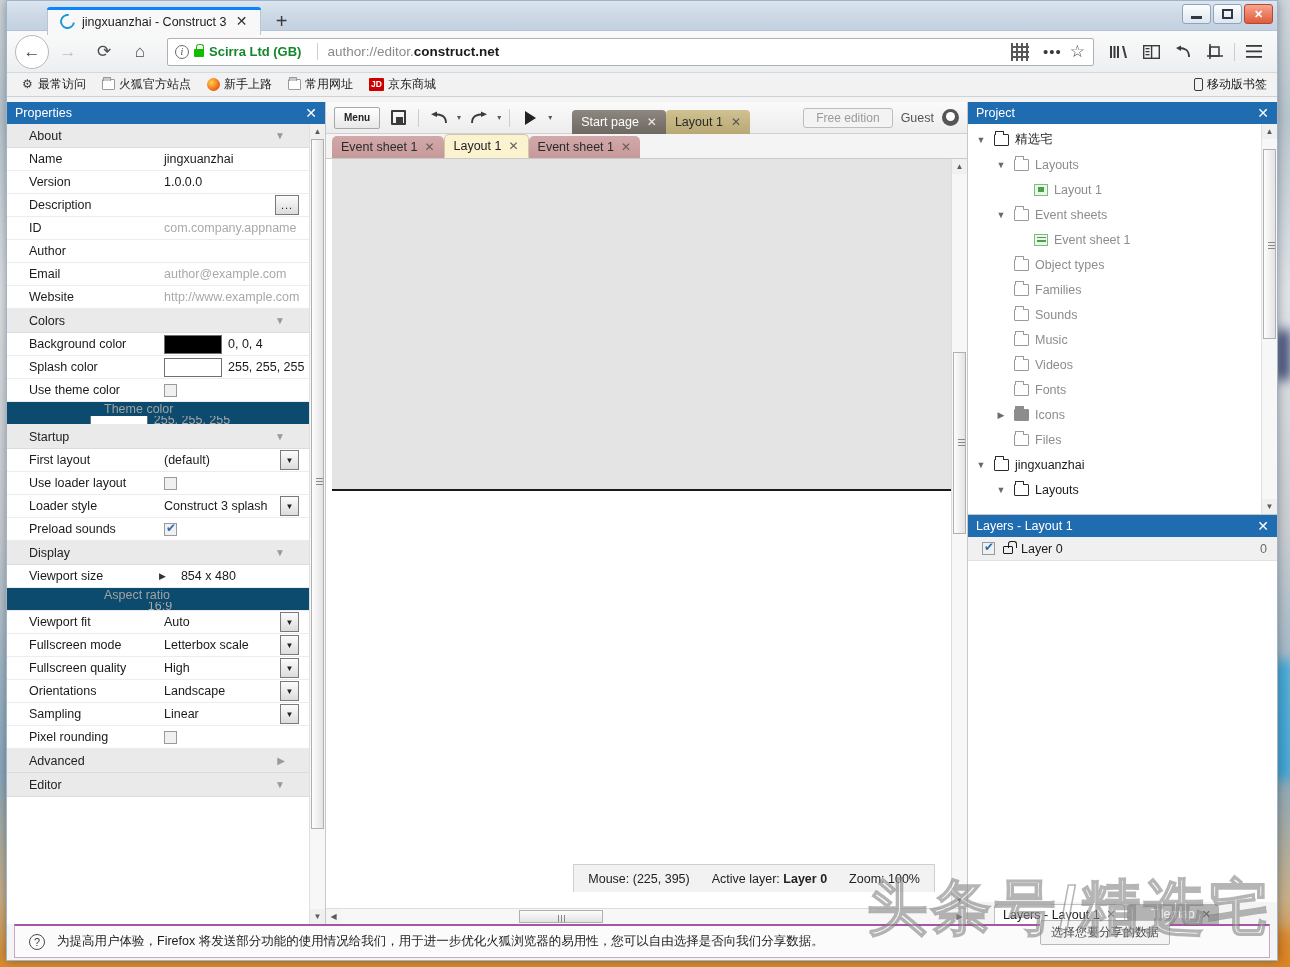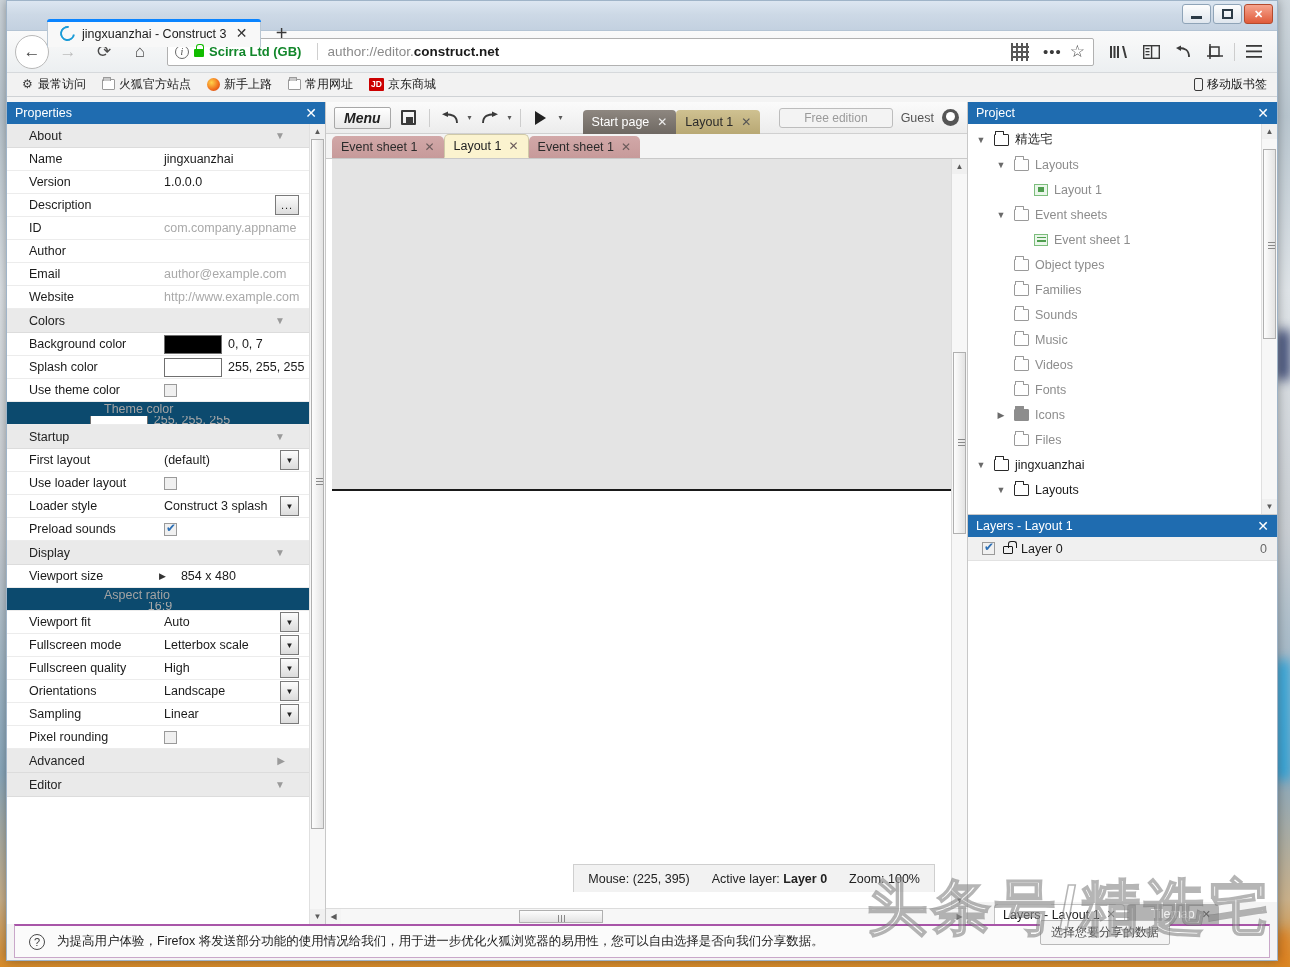--- a/index.html
+++ b/index.html
@@ -23,21 +23,21 @@
     position:absolute; left:6px; top:0px; width:1272px; height:961px;
     background:#f4f4f4;
     border:1px solid #9fb4c8;
     box-shadow:0 0 10px rgba(0,0,0,.35);
   }
 
   
   #titlebar { position:relative; height:30px;
     background:linear-gradient(180deg,#dce6f1 0%,#cdd9e6 45%,#c3d1e0 100%);
     border-bottom:1px solid #b4c4d4; }
-  #tabstrip { position:absolute; left:40px; top:16px; display:flex; align-items:flex-end; height:30px; }
+  #tabstrip { position:absolute; left:40px; top:4px; display:flex; align-items:flex-end; height:30px; }
   .browser-tab {
     position:relative; display:flex; align-items:center; gap:7px;
     height:28px; padding:0 10px 0 12px; margin-top:2px;
     background:#f8f8f8; border:1px solid #b9c6d2; border-bottom:none;
     border-radius:4px 4px 0 0; min-width:210px;
   }
   .browser-tab::before{content:"";position:absolute;left:-1px;right:-1px;top:-1px;height:3px;background:#0a84ff;border-radius:3px 3px 0 0;}
   .tab-favicon { width:15px; height:15px; border-radius:50%;
     border:2.5px solid #1a9bd7; border-right-color:transparent; transform:rotate(-35deg); }
   .tab-title { flex:1; font-size:12.5px; color:#1a1a1a; white-space:nowrap; overflow:hidden; }
@@ -134,39 +134,39 @@
   .sb-thumb { position:absolute; left:1px; width:13px; border:1px solid #b0b0b0;
      background:linear-gradient(90deg,#fdfdfd,#e3e3e3); cursor:pointer;}
   .sb-grip{position:absolute;left:4px;width:7px;height:7px;
      background:repeating-linear-gradient(180deg,#8a8a8a 0 1px,transparent 1px 3px);}
 
   
   #center { flex:1; display:flex; flex-direction:column; min-width:0; background:#fff; }
   #c3toolbar { height:32px; display:flex; align-items:center; gap:6px; padding:0 8px;
      background:linear-gradient(180deg,#fbfbfb,#ececec); border-bottom:1px solid #d0d0d0;}
   .menubtn { height:22px; padding:0 9px; border:1px solid #a8a8a8; border-radius:2px;
-     background:linear-gradient(180deg,#ffffff,#e8e8e8); font-size:14px; font-weight:bold; color:#222; cursor:pointer;
-     display:flex;align-items:center;font-style:italic;}
+     background:linear-gradient(180deg,#ffffff,#e8e8e8); font-size:10px; font-weight:bold; color:#222; cursor:pointer;
+     display:flex;align-items:center;}
   .tbicon { width:24px;height:24px; display:flex;align-items:center;justify-content:center; color:#3a3a3a; cursor:pointer;}
   .save-ico{width:15px;height:15px;border:2px solid #3a3a3a;border-radius:1px;position:relative;}
   .save-ico::after{content:"";position:absolute;left:3px;top:5px;width:7px;height:6px;background:#3a3a3a;}
   .tbsep{width:1px;height:18px;background:#cdcdcd;margin:0 2px;}
   .caret{font-size:8px;color:#5a5a5a;cursor:pointer;}
   .play{width:0;height:0;border-left:11px solid #222;border-top:7px solid transparent;border-bottom:7px solid transparent;}
 
   .maintabs { display:flex; align-items:flex-end; height:32px; margin-left:14px; }
   .mtab { display:flex; align-items:center; gap:8px; height:24px; padding:0 9px;
      border-radius:4px 4px 0 0; font-size:12.5px; cursor:pointer; white-space:nowrap;}
   .mtab .x { color:#555; font-size:12px; }
   .mtab.dark { background:linear-gradient(180deg,#8e8780,#6e6862); color:#fff; }
   .mtab.dark .x{color:#eee;}
   .mtab.olive { background:linear-gradient(180deg,#cfc191,#b8a874); color:#2a2a2a; }
 
   #tbright{ margin-left:auto; display:flex; align-items:center; gap:8px;}
-  .edition { border:1px solid #bdbdbd; border-radius:3px; padding:2px 24px; font-size:12px;
+  .edition { border:1px solid #bdbdbd; border-radius:3px; padding:2px 12px; font-size:12px;
      color:#9a9a9a; background:#f3f3f3;}
   .guest { font-size:12.5px; color:#555;}
   .avatar{width:17px;height:17px;border-radius:50%;background:#555;position:relative;}
   .avatar::after{content:"";position:absolute;left:4px;top:3px;width:9px;height:9px;border-radius:50%;background:#fff;}
 
   #sheettabs { height:25px; display:flex; align-items:flex-end; gap:0; padding-left:6px;
      background:#f4f4f4; border-bottom:1px solid #c9c9c9;}
   .stab { display:flex; align-items:center; gap:7px; height:22px; padding:0 9px; font-size:12.5px;
      border-radius:5px 5px 0 0; cursor:pointer; white-space:nowrap; }
   .stab.rose { background:linear-gradient(180deg,#d2a8a8,#c79a9a); color:#2b2b2b;}
@@ -413,21 +413,21 @@
 
           <div class="grp">
             <span>Colors</span>
             <span class="arr">▼</span>
           </div>
           <div class="row">
             <span class="lbl">Background color</span>
             <span class="vsep"></span>
             <span class="val">
               <span class="swatch" style="background:#000000"></span>
-              <span>0, 0, 7</span>
+              <span>0, 0, 4</span>
             </span>
           </div>
           <div class="row">
             <span class="lbl">Splash color</span>
             <span class="vsep"></span>
             <span class="val">
               <span class="swatch" style="background:#ffffff"></span>
               <span>255, 255, 255</span>
             </span>
           </div>

